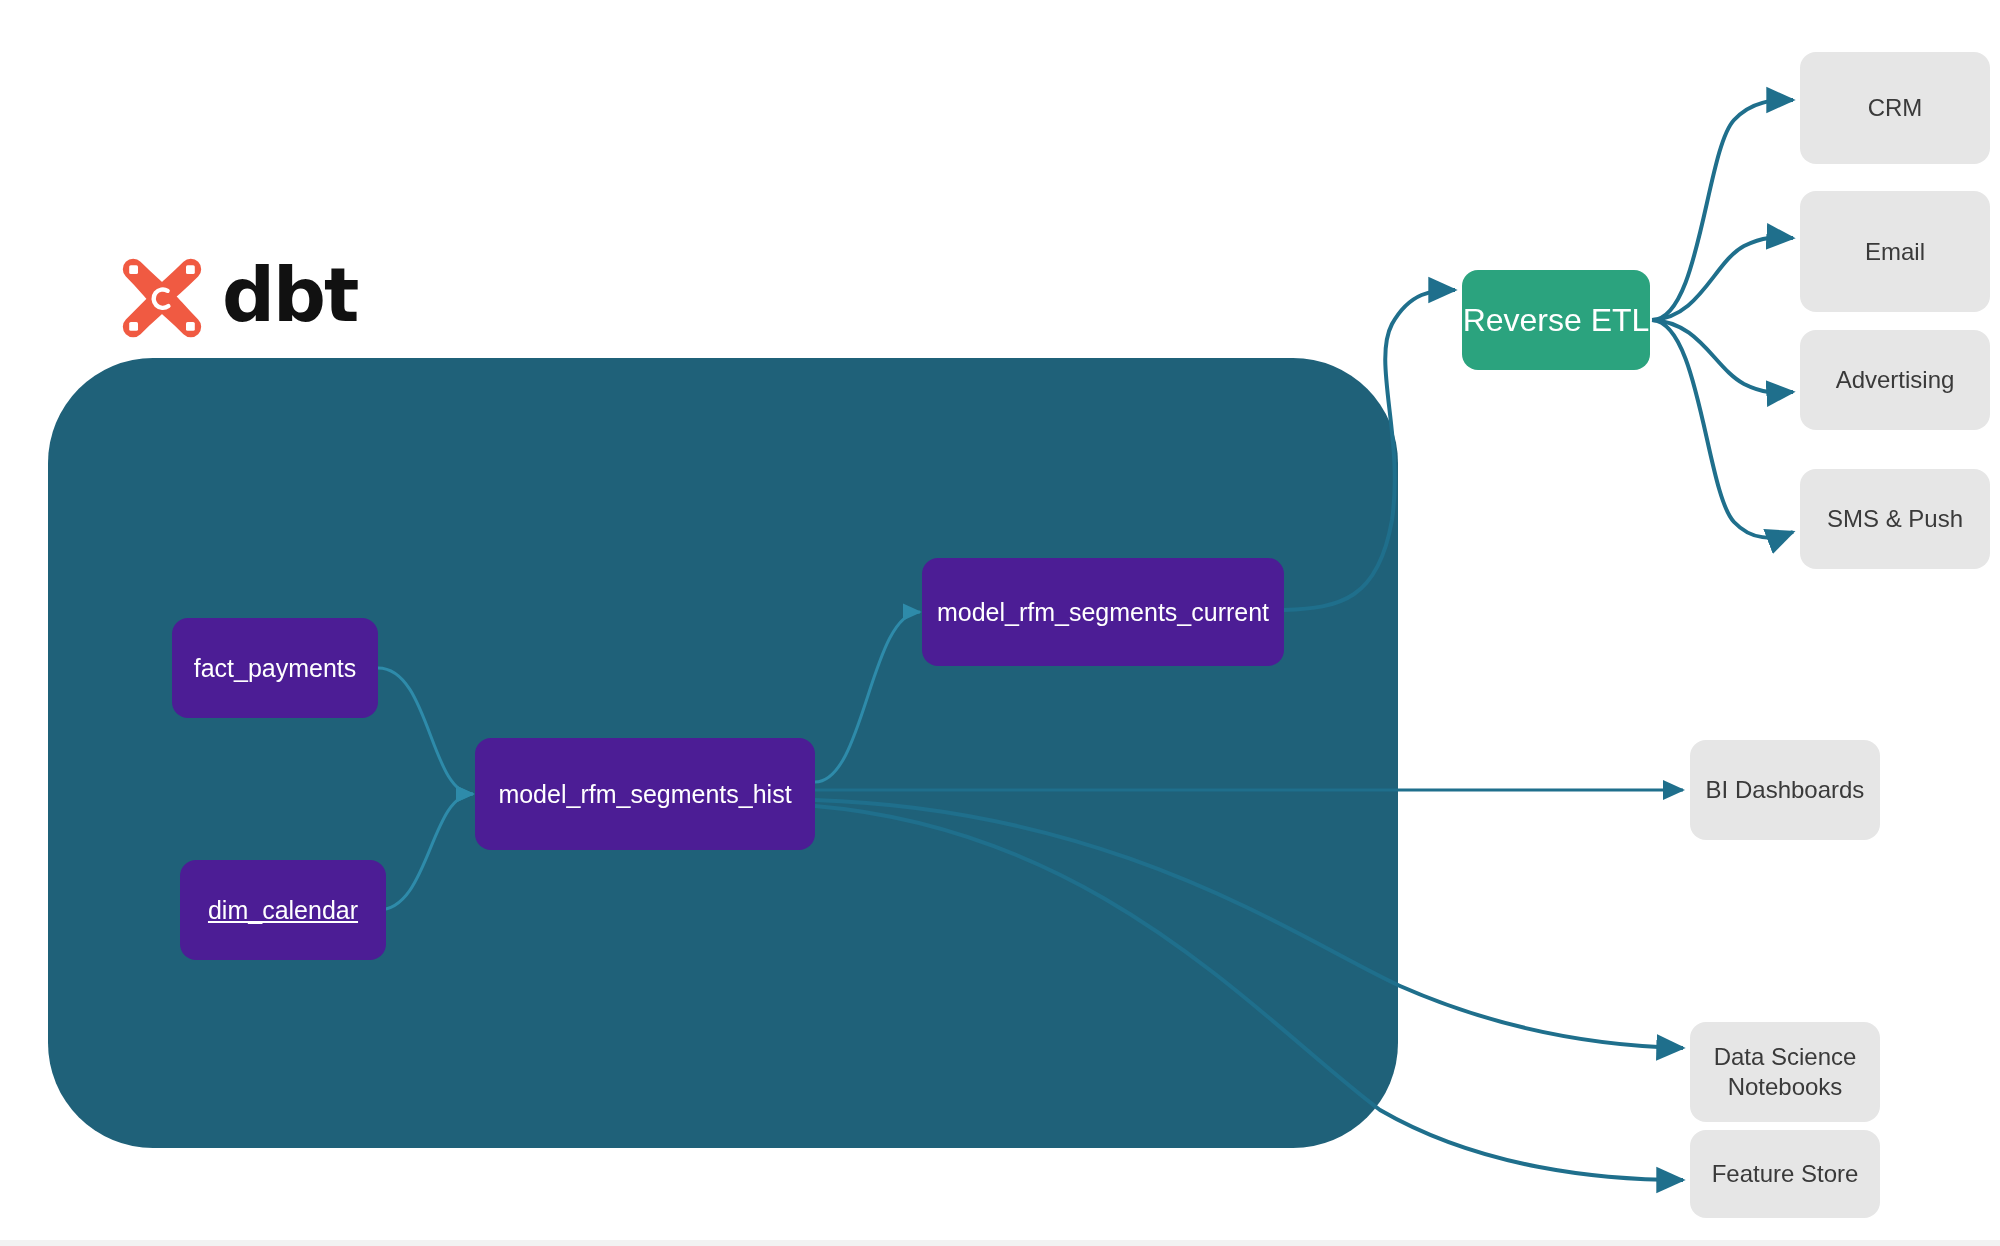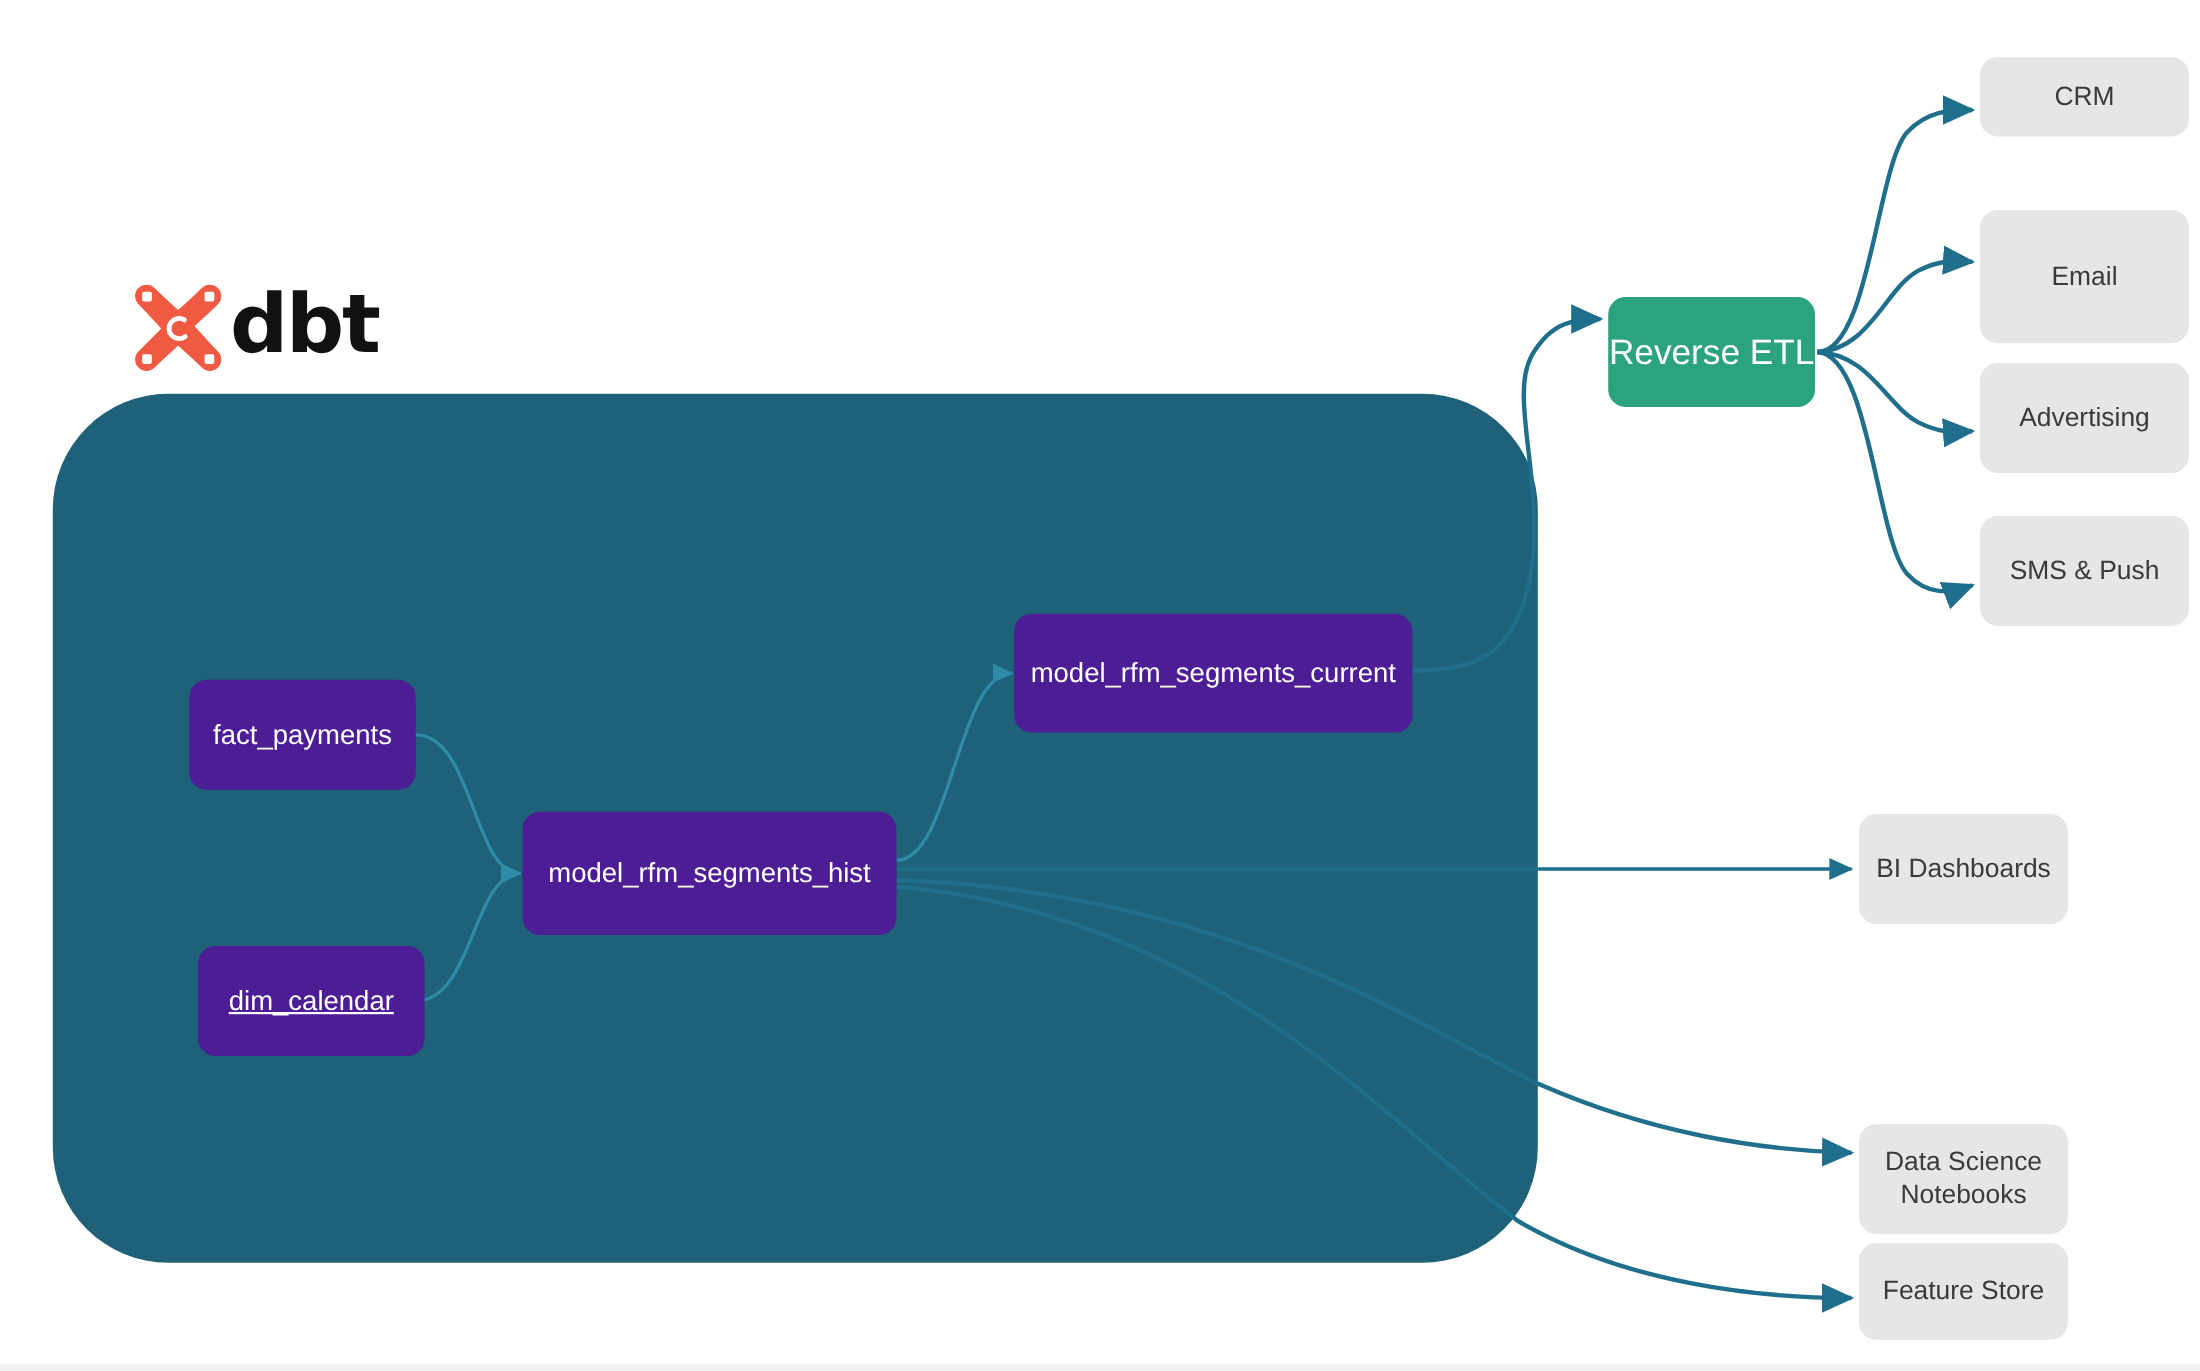--- a/index.html
+++ b/index.html
@@ -28,21 +28,21 @@
     height: 1246px;
     pointer-events: none;
   }
   
   #dbt-logo {
     position: absolute;
     left: 122px;
     top: 258px;
     display: flex;
     align-items: center;
-    gap: 7px;
+    gap: 20px;
   }
   #dbt-logo .mark { width: 80px; height: 80px; display: block; }
   #dbt-logo .wordmark {
     font-family: "DejaVu Sans", sans-serif;
     font-weight: bold;
     font-size: 74px;
     letter-spacing: -2px;
     color: #111111;
     line-height: 1;
     margin-top: -6px;
@@ -84,21 +84,21 @@
     color: #3A3A3A;
     border-radius: 16px;
     font-size: 24px;
     line-height: 1.25;
   }
   #node-fact-payments   { left: 172px;  top: 618px;  width: 206px; height: 100px; }
   #node-dim-calendar    { left: 180px;  top: 860px;  width: 206px; height: 100px; text-decoration: underline; }
   #node-hist            { left: 475px;  top: 738px;  width: 340px; height: 112px; }
   #node-current         { left: 922px;  top: 558px;  width: 362px; height: 108px; }
   #node-reverse-etl     { left: 1462px; top: 270px;  width: 188px; height: 100px; }
-  #node-crm             { left: 1800px; top: 52px;   width: 190px; height: 72px; justify-content: center; }
+  #node-crm             { left: 1800px; top: 52px;   width: 190px; height: 112px; justify-content: center; }
   #node-email           { left: 1800px; top: 191px;  width: 190px; height: 121px; }
   #node-advertising     { left: 1800px; top: 330px;  width: 190px; height: 100px; }
   #node-sms-push        { left: 1800px; top: 469px;  width: 190px; height: 100px; }
   #node-bi-dashboards   { left: 1690px; top: 740px;  width: 190px; height: 100px; }
   #node-ds-notebooks    { left: 1690px; top: 998px;  width: 190px; height: 100px; margin-top: 24px; }
   #node-feature-store   { left: 1690px; top: 1130px; width: 190px; height: 88px; }
   
   #page-bottom-band {
     position: absolute;
     left: 0;

